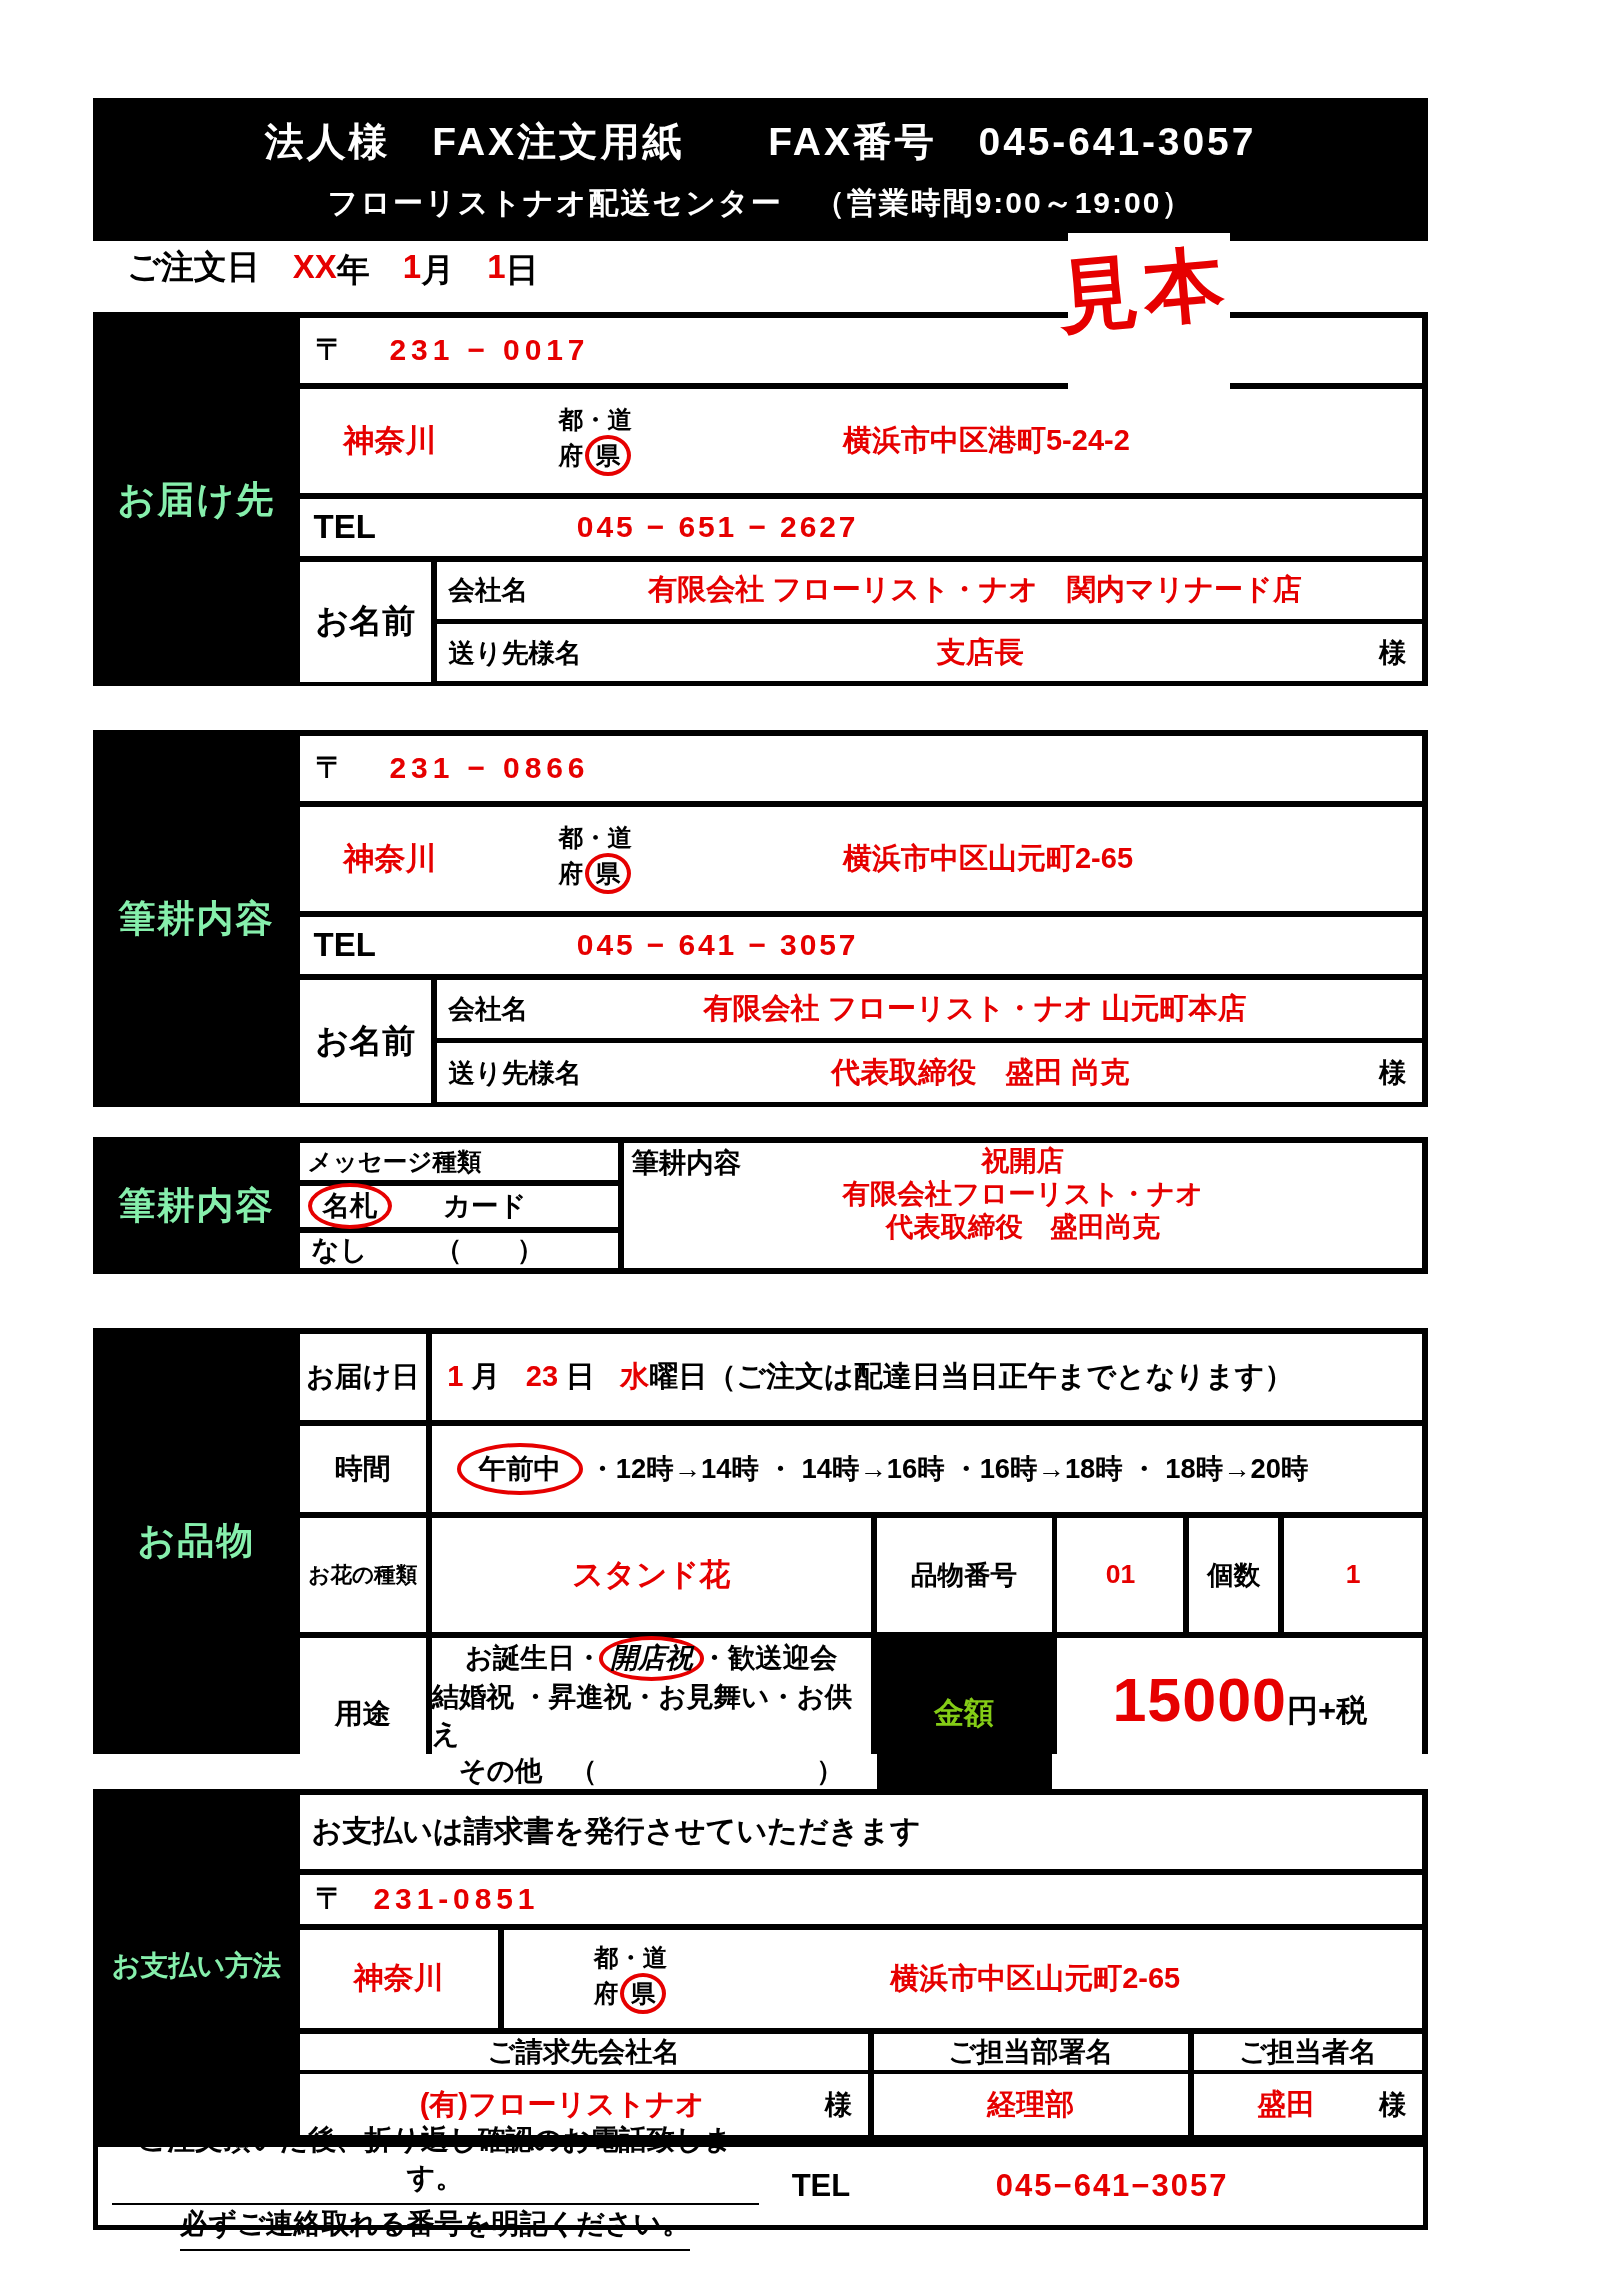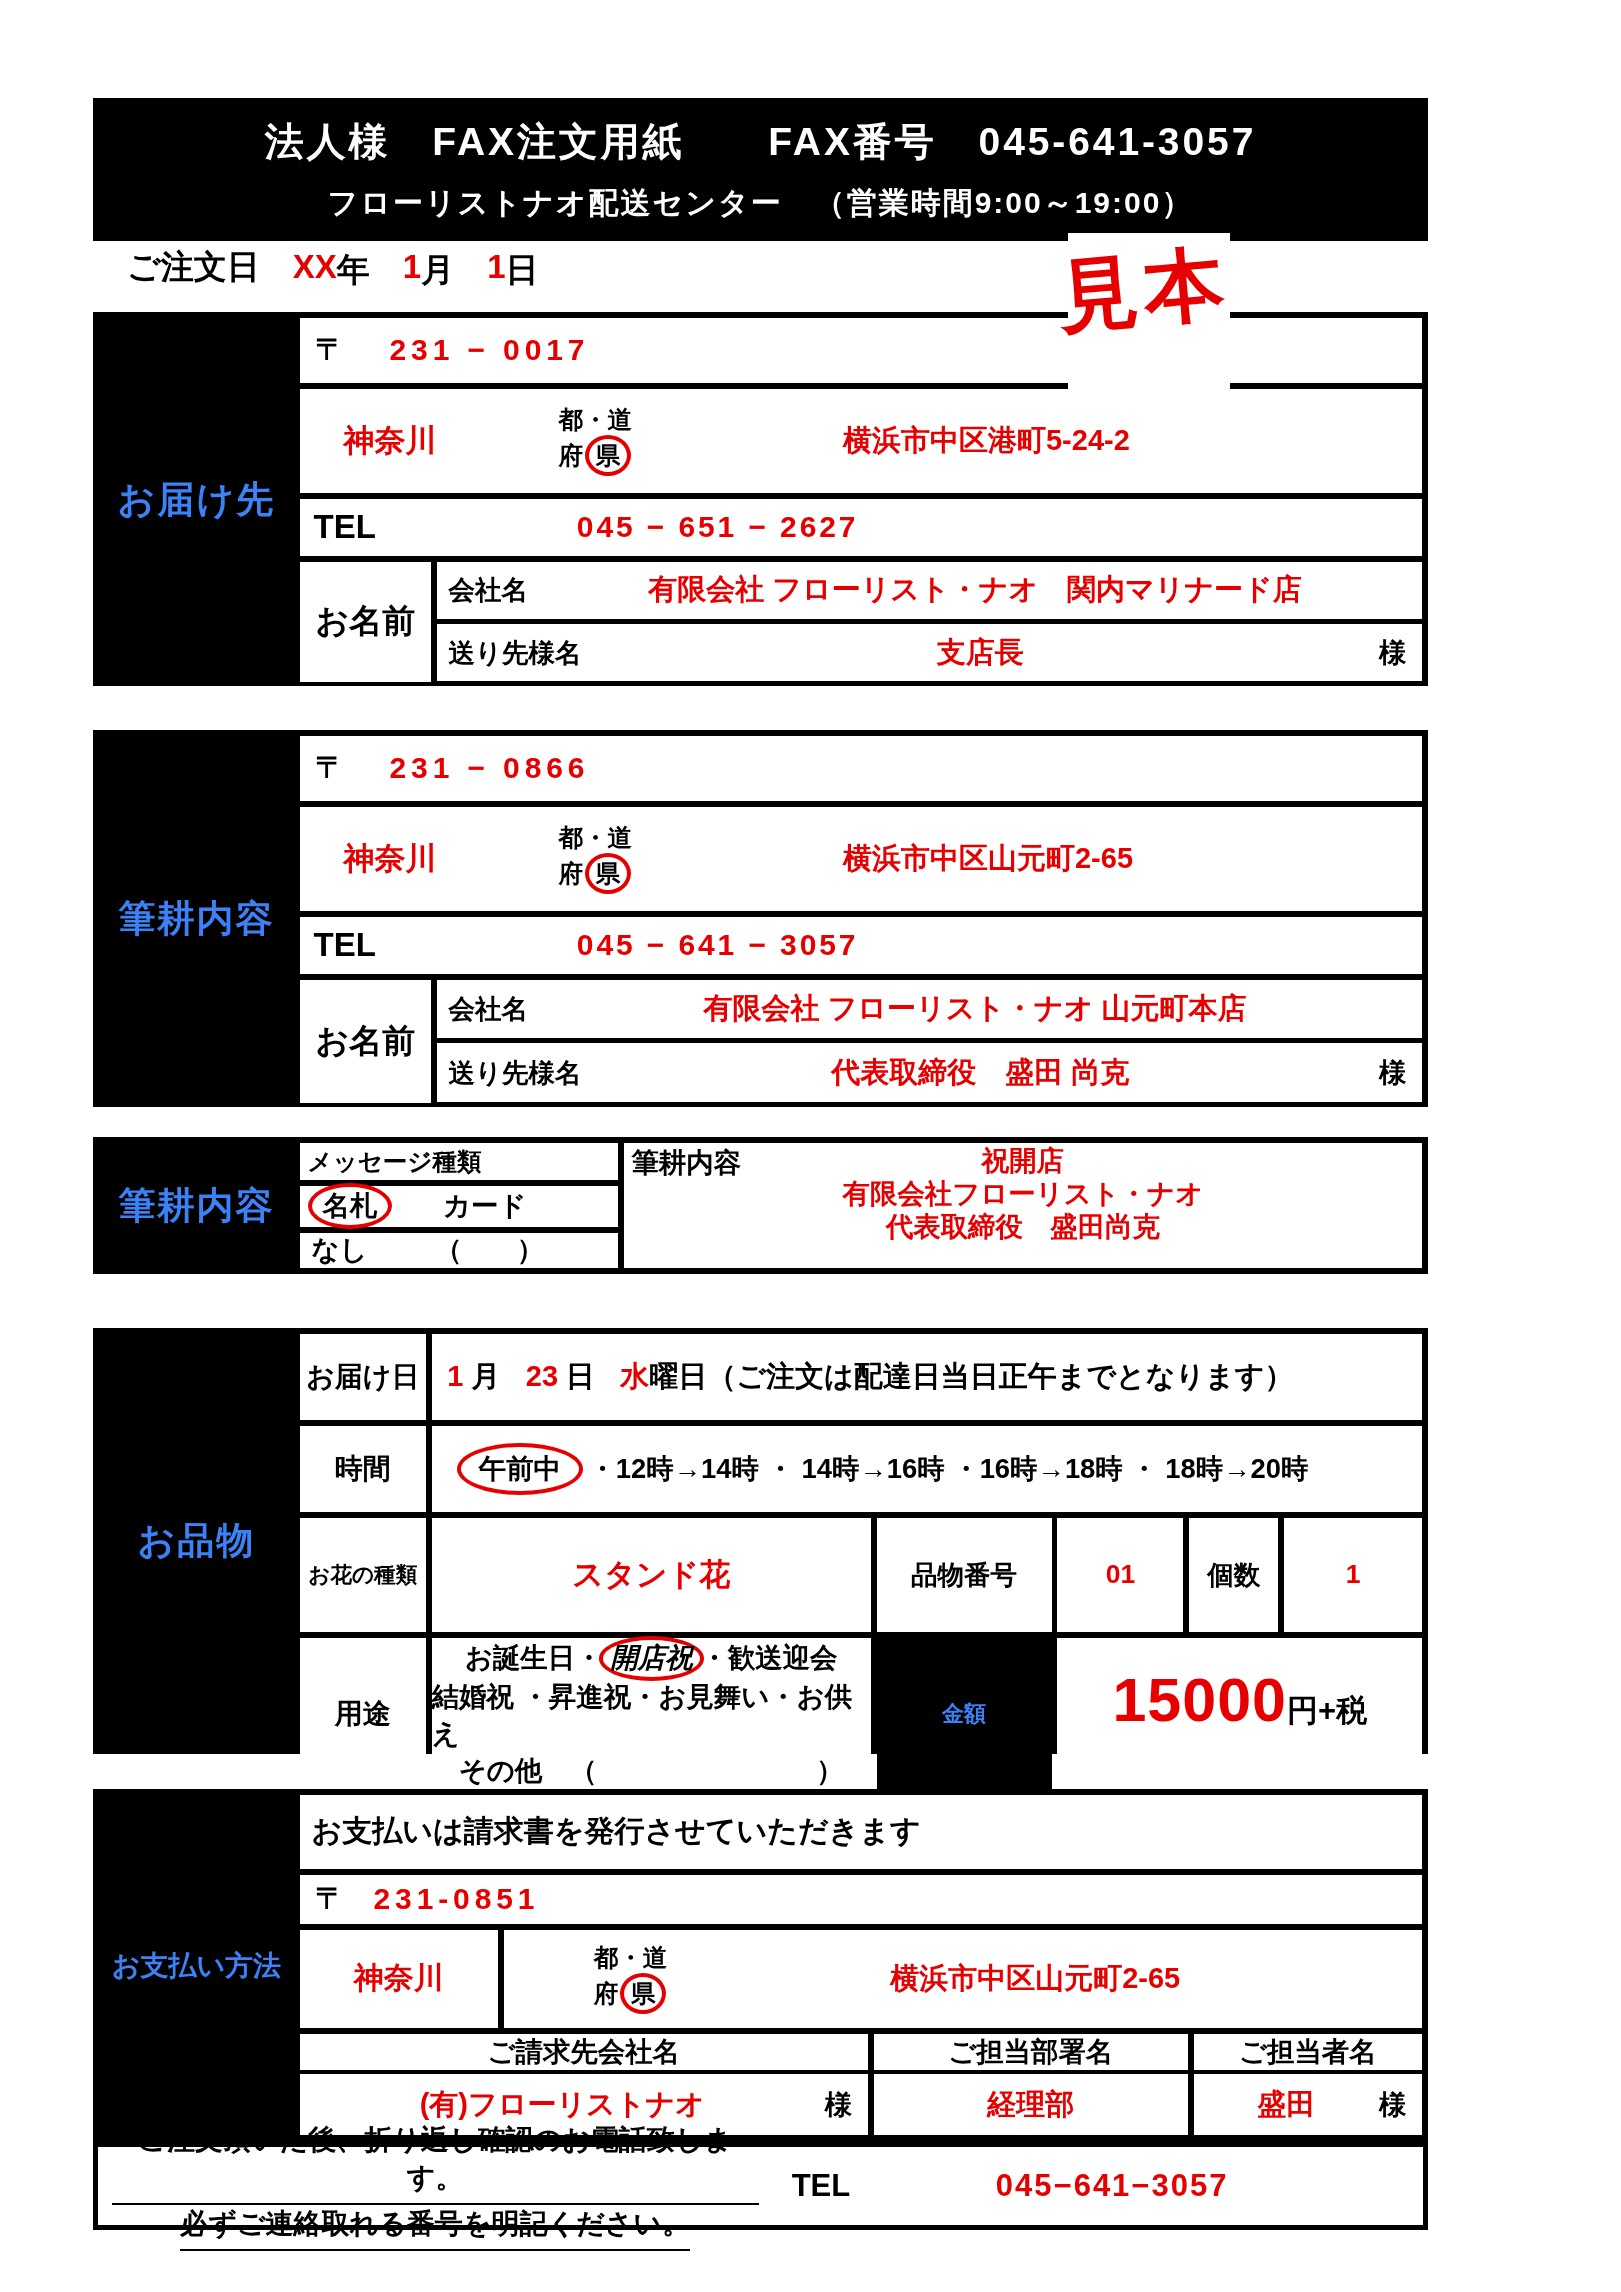--- a/index.html
+++ b/index.html
@@ -11,21 +11,21 @@
   .header{position:absolute;left:93px;top:98px;width:1335px;height:143px;background:#000;color:#fff;
           display:flex;flex-direction:column;justify-content:center;align-items:center;row-gap:14px;}
   .h-l1{font-size:39px;letter-spacing:2.9px;}
   .h-l2{font-size:30px;letter-spacing:2px;}
   
   .order-date{position:absolute;left:127px;top:245px;display:flex;align-items:baseline;font-size:33px;}
   .order-date .seg{margin-right:33px;display:flex;}
   
   .block{position:absolute;left:93px;width:1335px;background:#000;padding:5.9px;
          display:grid;grid-template-columns:195px 1fr;column-gap:5.9px;}
-  .sidebar{background:#000;color:#3b82f6;display:flex;align-items:center;justify-content:center;
+  .sidebar{background:#000;color:#86efac;display:flex;align-items:center;justify-content:center;
            font-size:37px;letter-spacing:2px;}
   .sidebar.small{font-size:28px;letter-spacing:0;}
   .rows{display:grid;row-gap:5.9px;background:#000;}
   .cell{background:#fff;display:flex;align-items:center;}
   .subgrid{display:grid;column-gap:5.9px;background:#000;}
   
   .postal .mark{font-size:29px;margin-left:15.7px;}
   .postal .num{font-size:30px;margin-left:45px;letter-spacing:4.9px;}
   
   .addr .pref{font-size:31px;margin-left:15.7px;width:149px;text-align:center;}
@@ -67,21 +67,21 @@
   .rlabel.tiny{font-size:21.6px;}
   .date-line{font-size:29px;padding-left:15.7px;}
   .date-line span{margin-right:7.8px;}
   .date-line .wgap{margin-right:25.5px;}
   .time-line{font-size:27.4px;padding-left:25.5px;}
   .time-line .circ{padding:3.9px 17.6px;margin-right:5.9px;}
   .center-val{justify-content:center;font-size:31px;}
   .center-val.sm{font-size:26.5px;}
   .purpose{flex-direction:column;justify-content:center;font-size:27.4px;line-height:1.35;align-items:center;}
   .purpose .circ{padding:0px 7.8px;margin:-2px -3.9px;font-style:italic;}
-  .blackcell{background:#000;color:#3b82f6;justify-content:center;font-size:22px;}
+  .blackcell{background:#000;color:#84cc16;justify-content:center;font-size:30px;}
   .price{justify-content:center;align-items:baseline;padding-top:27.4px;}
   .price .amount{font-size:61px;letter-spacing:1px;}
   .price .unit{font-size:31px;}
   
   .pay-block{top:1789px;height:353px;}
   .pay-rows{grid-template-rows:74px 49px 98px 35px 61px;}
   .notice{font-size:30px;padding-left:11.8px;}
   .pay-addr{grid-template-columns:198px 1fr;}
   .pay-pref{justify-content:center;font-size:30px;}
   .pay-addr2 .prefsfx{margin-left:90px;}

